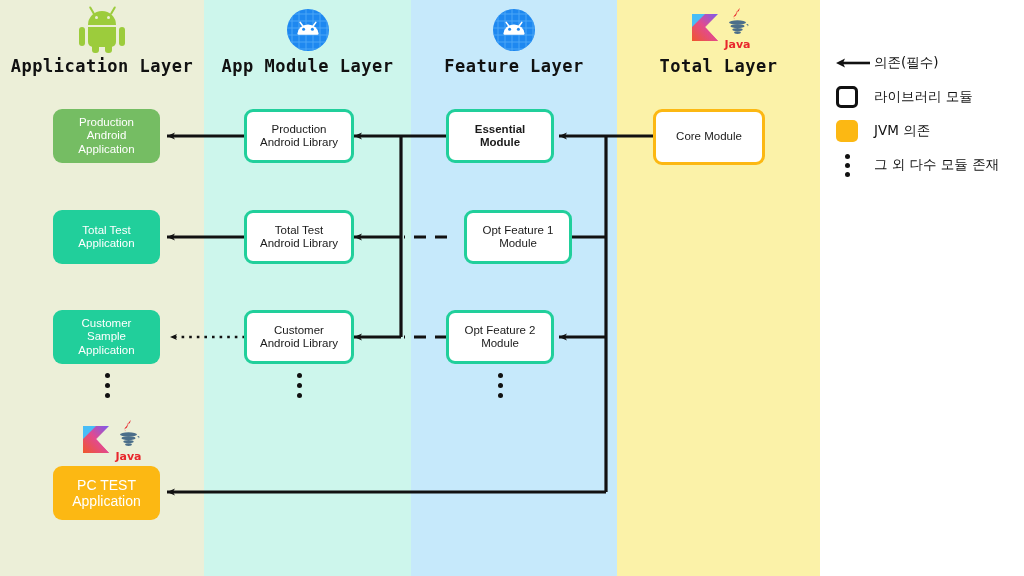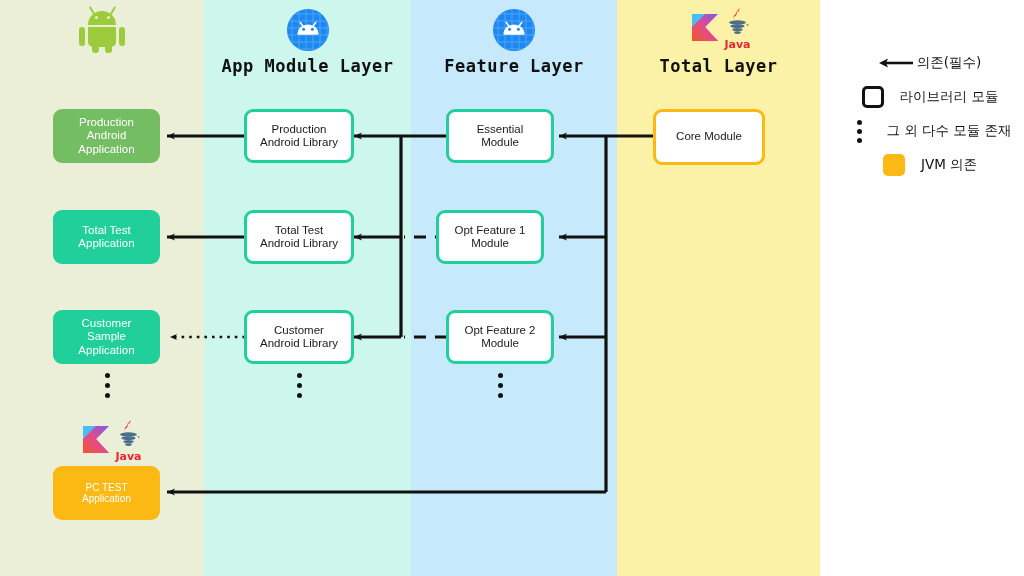--- a/index.html
+++ b/index.html
@@ -73,36 +73,36 @@
 
   
   .box {
     position:absolute; display:flex; align-items:center; justify-content:center;
     text-align:center; line-height:1.15; border-radius:9px;
   }
   .box-label { white-space:pre-line; }
   
   .box.fill-green   { background:#75bd63; color:#ffffff; font-size:11.5px; }
   .box.fill-teal    { background:#21cf9b; color:#ffffff; font-size:11.5px; }
-  .box.fill-amber   { background:#fcb813; color:#ffffff; font-size:10px; }
+  .box.fill-amber   { background:#fcb813; color:#ffffff; font-size:14px; }
   
   .box.out-teal  { background:#ffffff; border:3.5px solid #21cf9b; color:#1a1a1a; font-size:11.5px; }
   .box.out-amber { background:#ffffff; border:3.5px solid #fcb813; color:#1a1a1a; font-size:11.5px; }
 
   
   .vdots { position:absolute; width:12px; display:flex; flex-direction:column;
            align-items:center; gap:5px; }
   .vdots i { display:block; width:5px; height:5px; background:#111; border-radius:50%; }
 
   
   #wires { position:absolute; left:0; top:0; width:1024px; height:576px; pointer-events:none; }
 
   
   #legend { position:absolute; left:836px; top:46px; width:188px; }
-  .lg-row { display:flex; align-items:center; height:34px;justify-content:center; }
+  .lg-row { display:flex; align-items:center; height:34px; }
   .lg-sym { width:38px; flex:0 0 38px; display:flex; align-items:center; justify-content:flex-start; }
   .lg-txt { font-size:13.5px; color:#111; white-space:nowrap;
             font-family:"DejaVu Sans","Liberation Sans",sans-serif; }
   .sw { width:22px; height:22px; border-radius:5px; }
   .sw.black-fill  { background:#111111; }
   .sw.black-out   { background:#ffffff; border:3.5px solid #111111; }
   .sw.teal        { background:#21cf9b; }
   .sw.amber       { background:#fcb813; }
   .lg-dots { display:flex; flex-direction:column; align-items:center; gap:4px; width:22px; }
   .lg-dots i { width:5px; height:5px; background:#111; border-radius:50%; }
@@ -126,20 +126,21 @@
         <span class="head"></span>
         <span class="eye l"></span>
           <span class="eye r"></span>
         <span class="arm l"></span>
           <span class="arm r"></span>
         <span class="body"></span>
         <span class="leg l"></span>
           <span class="leg r"></span>
       </div>
     </div>
+    <div class="layer-title">Application Layer</div>
   </div>
 
   <div class="layer-head" id="head-feature">
     <div class="icon-slot">
       <svg class="bot-circle" viewBox="0 0 46 46" aria-hidden="true">
         <defs>
             <clipPath id="cc2">
               <circle cx="23" cy="23" r="21"></circle>
             </clipPath>
           </defs>
@@ -315,25 +316,25 @@
   <div class="box out-teal" style="left:244px; top:310px; width:110px; height:54px;">
     <span class="box-label">Customer
 Android Library</span>
   </div>
   <div class="vdots" style="left:293px; top:373px;">
     <i></i>
       <i></i>
       <i></i>
   </div>
 
-  <div class="box out-teal" style="left:446px; top:109px; width:108px; height:54px;">
+  <div class="box out-teal" style="left:446px; top:109px; width:108px; height:54px;font-weight:bold;">
     <span class="box-label">Essential
 Module</span>
   </div>
-  <div class="box out-teal" style="left:436px; top:210px; width:108px; height:54px;">
+  <div class="box out-teal" style="left:464px; top:210px; width:108px; height:54px;">
     <span class="box-label">Opt Feature 1
 Module</span>
   </div>
   <div class="box out-teal" style="left:446px; top:310px; width:108px; height:54px;">
     <span class="box-label">Opt Feature 2
 Module</span>
   </div>
   <div class="vdots" style="left:494px; top:373px;">
     <i></i>
       <i></i>
@@ -359,33 +360,33 @@
 
 
 
     <div class="lg-row">
       <span class="lg-sym">
           <i class="sw black-out"></i>
         </span>
       <span class="lg-txt">라이브러리 모듈</span>
     </div>
 
+
+    <div class="lg-row">
+      <span class="lg-sym">
+          <i class="sw amber"></i>
+        </span>
+      <span class="lg-txt">JVM 의존</span>
+    </div>
 
     <div class="lg-row">
       <span class="lg-sym">
         <span class="lg-dots">
             <i></i>
             <i></i>
             <i></i>
           </span>
       </span>
       <span class="lg-txt">그 외 다수 모듈 존재</span>
     </div>
 
-    <div class="lg-row">
-      <span class="lg-sym">
-          <i class="sw amber"></i>
-        </span>
-      <span class="lg-txt">JVM 의존</span>
-    </div>
-
   </div>
 </div>
 
 </body></html>

